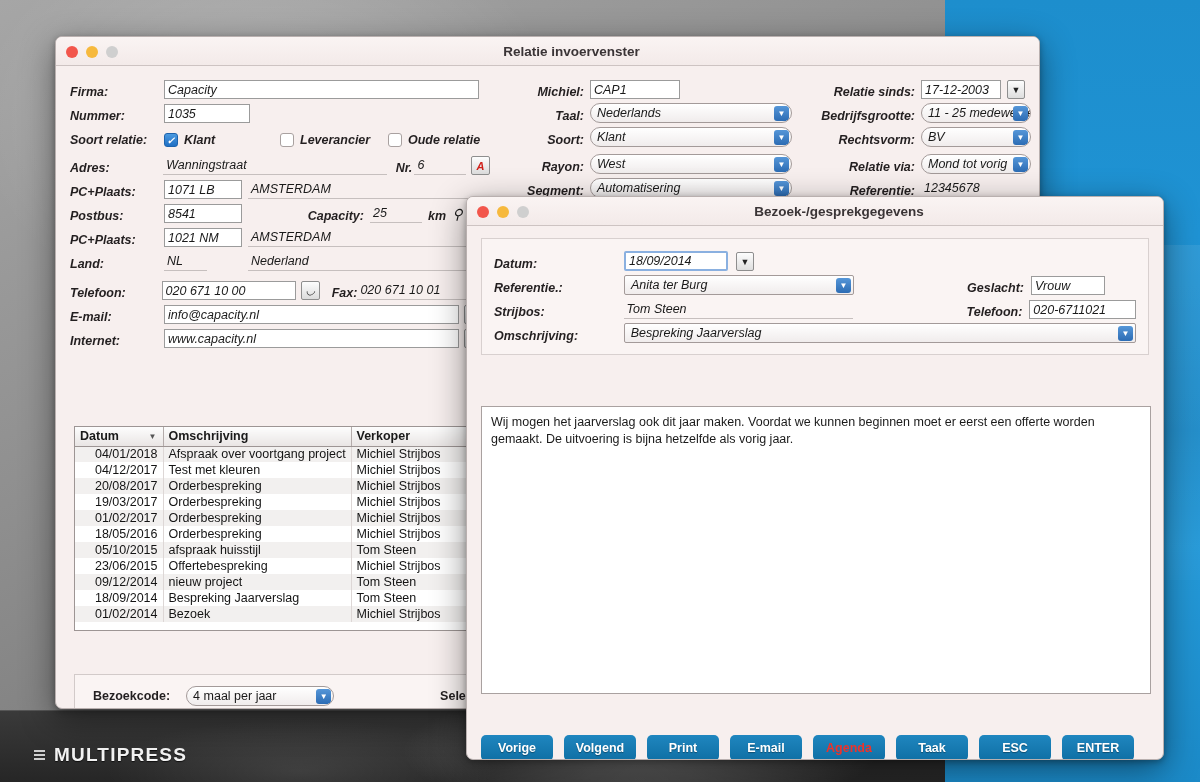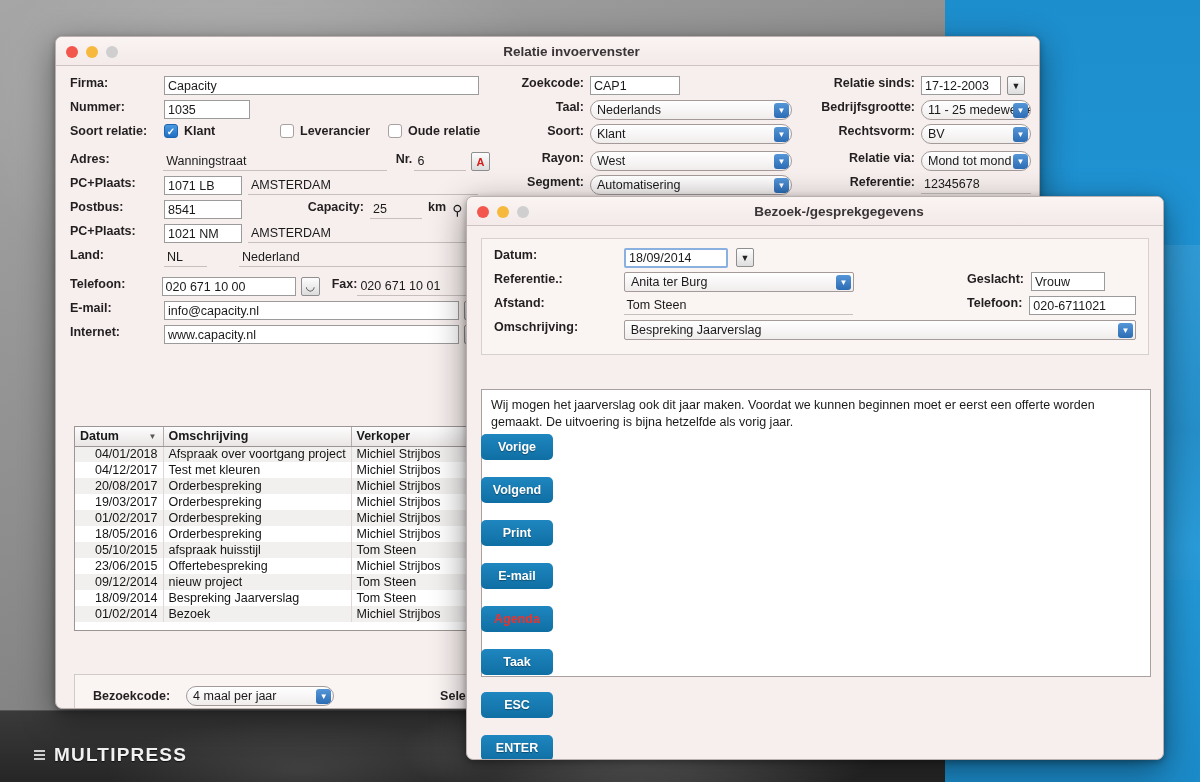--- a/index.html
+++ b/index.html
@@ -69,21 +69,21 @@
   .l-gray { background: #cfcfcf; }
   .wtitle {
     text-align: center; line-height: 29px; font-size: 13.5px;
     font-weight: 700; color: #3a3436;
   }
 
   
   #win-back { left: 55px; top: 36px; width: 985px; height: 673px; }
   #win-back .body { padding: 10px 14px; position: relative; height: calc(100% - 29px); }
 
-  .row { display: flex; align-items: flex-start; height: 23px; margin-bottom: 1px; }
+  .row { display: flex; align-items: flex-end; height: 23px; margin-bottom: 1px; font-style: italic; }
   .lbl { font-size: 12.5px; font-weight: 700; color: #231f20; }
   .lbl.r { text-align: right; }
 
   .fld {
     height: 19px; background: #fff; border: 1px solid #9b9b9b;
     font-size: 12.5px; color: #1a1a1a; padding: 0 3px;
     display: flex; align-items: center; overflow: hidden; white-space: nowrap;
     font-family: "Liberation Sans", sans-serif;
   }
   .fld.flat { border: none; border-bottom: 1px solid #c6bfbe; background: transparent; }
@@ -165,26 +165,26 @@
   .group {
     border: 1px solid #d8d0cf; background: #faf4f3;
     margin: 12px 14px 0 14px; padding: 9px 12px 10px 12px;
   }
   .f-lbl { font-size: 12.5px; font-weight: 700; color: #231f20; }
   .focusfld {
     height: 20px; background: #fff; border: 2px solid #8ab0e0; border-radius: 2px;
     font-size: 12.5px; color: #1a1a1a; padding: 0 3px; display: flex; align-items: center;
   }
   .memo {
-    position: absolute; left: 14px; top: 151px; width: 670px; height: 288px;
+    position: absolute; left: 14px; top: 168px; width: 670px; height: 288px;
     background: #fff; border: 1px solid #a9a1a0;
     padding: 7px 9px; font-size: 12.5px; line-height: 17px; color: #1a1a1a;
   }
   .dlg-btnrow {
-    position: absolute; left: 14px; bottom: 10px; display: flex; gap: 17px; flex-direction: column;
+    position: absolute; left: 14px; bottom: 10px; display: flex; gap: 11px;
   }
   .dlg-btn {
     width: 72px; height: 26px; border-radius: 5px; border: none;
     font-size: 12.5px; font-weight: 700; color: #fff;
     display: flex; align-items: center; justify-content: center;
     background: linear-gradient(180deg,#1f86bf 0%, #0f6fa4 100%);
     text-shadow: 0 1px 1px rgba(0,0,0,0.35);
   }
   .dlg-btn.red { color: #ee322a; text-shadow: none; }
 </style>
@@ -270,21 +270,21 @@
 
       <div class="row">
         <span class="lbl" style="width:94px">PC+Plaats:</span>
         <span class="fld" style="width:78px">1021 NM</span>
         <span class="fld flat" style="width:230px;margin-left:6px">AMSTERDAM</span>
       </div>
 
       <div class="row">
         <span class="lbl" style="width:94px">Land:</span>
         <span class="fld flat" style="width:43px">NL</span>
-        <span class="fld flat" style="width:230px;margin-left:32px">Nederland</span>
+        <span class="fld flat" style="width:230px;margin-left:41px">Nederland</span>
       </div>
 
       <div class="row" style="margin-top:6px">
         <span class="lbl" style="width:94px">Telefoon:</span>
         <span class="fld" style="width:138px">020 671 10 00</span>
         <span class="iconbtn" style="margin-left:5px">◡</span>
         <span class="lbl" style="width:38px;padding-left:12px">Fax:</span>
         <span class="fld flat" style="width:136px">020 671 10 01</span>
       </div>
 
@@ -297,21 +297,21 @@
 
       <div class="row">
         <span class="lbl" style="width:94px">Internet:</span>
         <span class="fld" style="width:295px">www.capacity.nl</span>
         <span class="iconbtn" style="margin-left:5px;font-weight:700">W</span>
       </div>
     </div>
 
     <div class="col-mid">
       <div class="row">
-        <span class="lbl r" style="width:82px;padding-right:6px">Zoekcode:</span>
+        <span class="lbl r" style="width:82px;padding-right:6px">Michiel:</span>
         <span class="fld" style="width:90px">CAP1</span>
       </div>
       <div class="row">
         <span class="lbl r" style="width:82px;padding-right:6px">Taal:</span>
         <span class="combo" style="width:202px">
           <span>Nederlands</span>
           <span class="arrow">▼</span>
         </span>
       </div>
       <div class="row">
@@ -353,21 +353,21 @@
       <div class="row">
         <span class="lbl r" style="width:105px;padding-right:6px">Rechtsvorm:</span>
         <span class="combo" style="width:110px">
           <span>BV</span>
           <span class="arrow">▼</span>
         </span>
       </div>
       <div class="row" style="margin-top:4px">
         <span class="lbl r" style="width:105px;padding-right:6px">Relatie via:</span>
         <span class="combo" style="width:110px">
-          <span>Mond tot mond</span>
+          <span>Mond tot vorig</span>
           <span class="arrow">▼</span>
         </span>
       </div>
       <div class="row">
         <span class="lbl r" style="width:105px;padding-right:6px">Referentie:</span>
         <span class="fld flat" style="width:110px">12345678</span>
       </div>
     </div>
 
     <div class="tablewrap">
@@ -486,21 +486,21 @@
         <span class="f-lbl" style="width:130px">Referentie.:</span>
         <span class="combo" style="width:230px;border-radius:2px">
           <span>Anita ter Burg</span>
           <span class="arrow">▼</span>
         </span>
         <span class="f-lbl r" style="width:177px;padding-right:7px;text-align:right">Geslacht:</span>
         <span class="fld" style="width:74px">Vrouw</span>
       </div>
 
       <div class="row">
-        <span class="f-lbl" style="width:130px">Afstand:</span>
+        <span class="f-lbl" style="width:130px">Strijbos:</span>
         <span class="fld flat" style="width:230px">Tom Steen</span>
         <span class="f-lbl r" style="width:177px;padding-right:7px;text-align:right">Telefoon:</span>
         <span class="fld" style="width:107px">020-6711021</span>
       </div>
 
       <div class="row">
         <span class="f-lbl" style="width:130px">Omschrijving:</span>
         <span class="combo" style="width:513px;border-radius:2px">
           <span>Bespreking Jaarverslag</span>
           <span class="arrow">▼</span>

